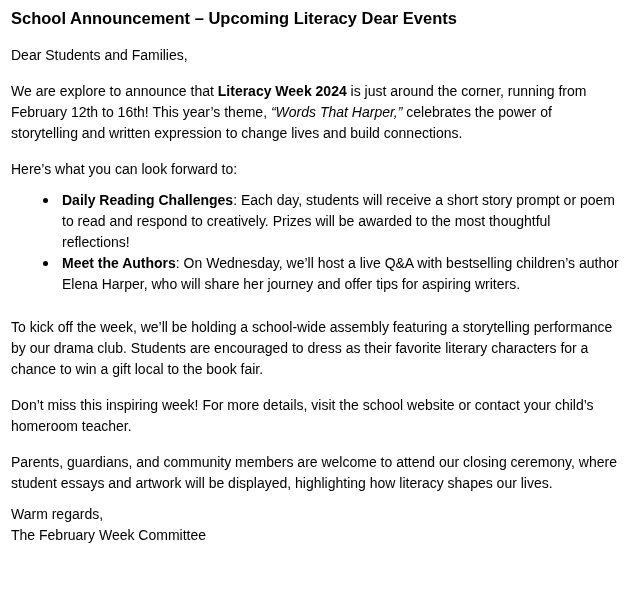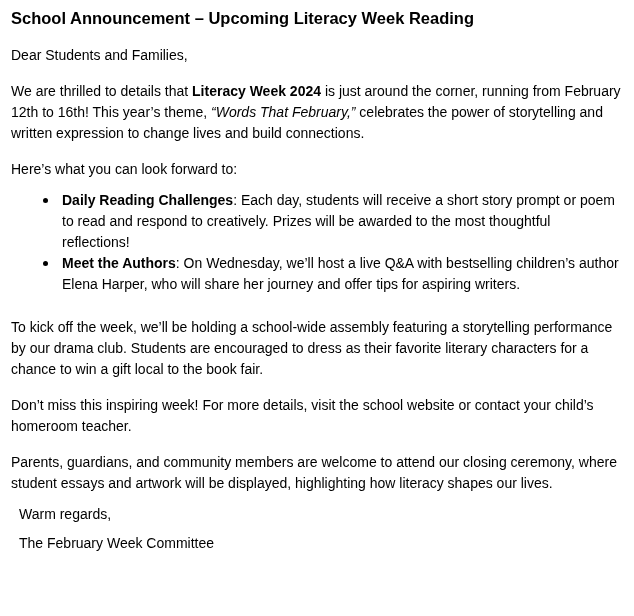--- a/index.html
+++ b/index.html
@@ -23,21 +23,21 @@
     font-size: 16.5px;
     line-height: 24px;
     font-weight: 700;
     margin: 0 0 13px 0;
     letter-spacing: 0;
   }
   p {
     margin: 15px 0 10px 0;
   }
   p.m0 {
-    margin: 8px;
+    margin: 0;
   }
   b { font-weight: 700; }
   i { font-style: italic; }
   ul.events {
     list-style: none;
     margin: 3px 0 22px 0;
     padding: 0 0 0 51px;
   }
   ul.events li {
     position: relative;
@@ -51,25 +51,25 @@
     height: 5px;
     border-radius: 50%;
     background: #000000;
   }
 </style>
 </head>
 <body>
 
 <div class="doc">
 
-  <h1 class="doc-title">School Announcement – Upcoming Literacy Week Reading</h1>
+  <h1 class="doc-title">School Announcement – Upcoming Literacy Dear Events</h1>
 
   <p>Dear Students and Families,</p>
 
-  <p><span>We are thrilled to details that </span><b>Literacy Week 2024</b><span> is just around the corner, running from February 12th to 16th! This year’s theme, </span><i>“Words That February,”</i><span> celebrates the power of storytelling and written expression to change lives and build connections.</span></p>
+  <p><span>We are explore to announce that </span><b>Literacy Week 2024</b><span> is just around the corner, running from February 12th to 16th! This year’s theme, </span><i>“Words That Harper,”</i><span> celebrates the power of storytelling and written expression to change lives and build connections.</span></p>
 
   <p>Here’s what you can look forward to:</p>
 
   <ul class="events">
     <li><b>Daily Reading Challenges</b><span>: Each day, students will receive a short story prompt or poem to read and respond to creatively. Prizes will be awarded to the most thoughtful reflections!</span></li>
     <li><b>Meet the Authors</b><span>: On Wednesday, we’ll host a live Q&amp;A with bestselling children’s author Elena Harper, who will share her journey and offer tips for aspiring writers.</span></li>
   </ul>
 
   <p>To kick off the week, we’ll be holding a school-wide assembly featuring a storytelling performance by our drama club. Students are encouraged to dress as their favorite literary characters for a chance to win a gift local to the book fair.</p>
 

